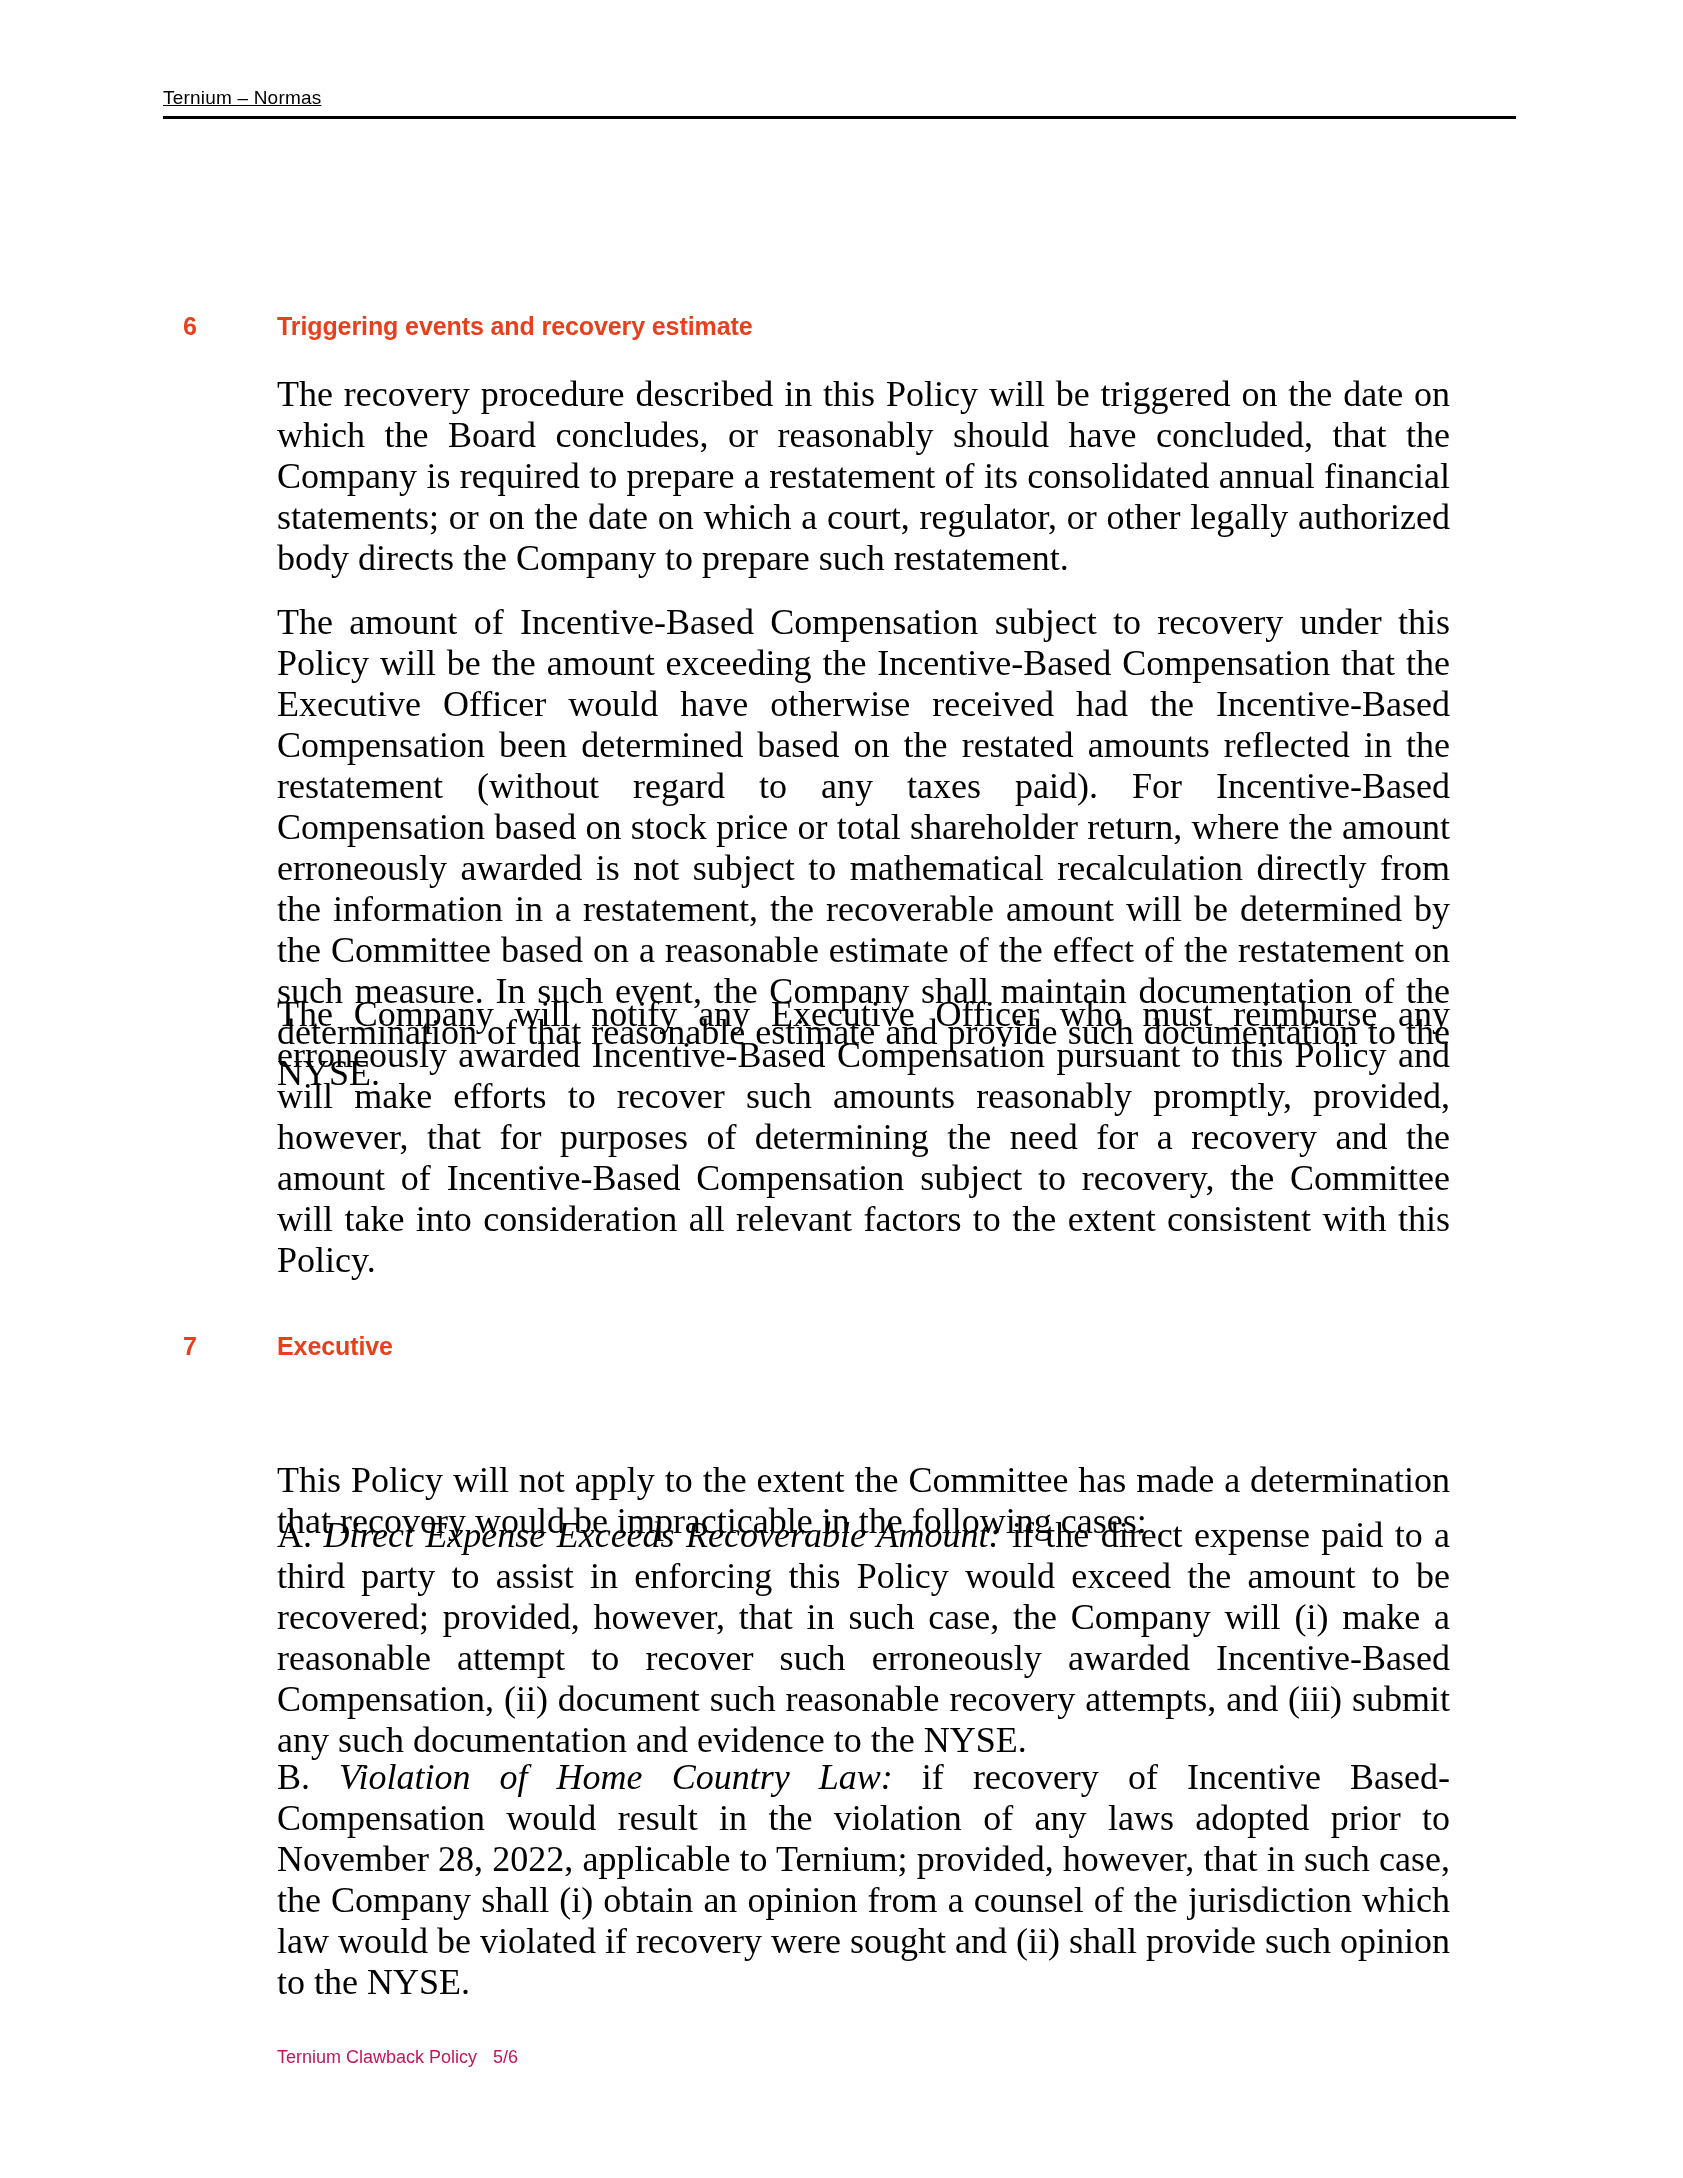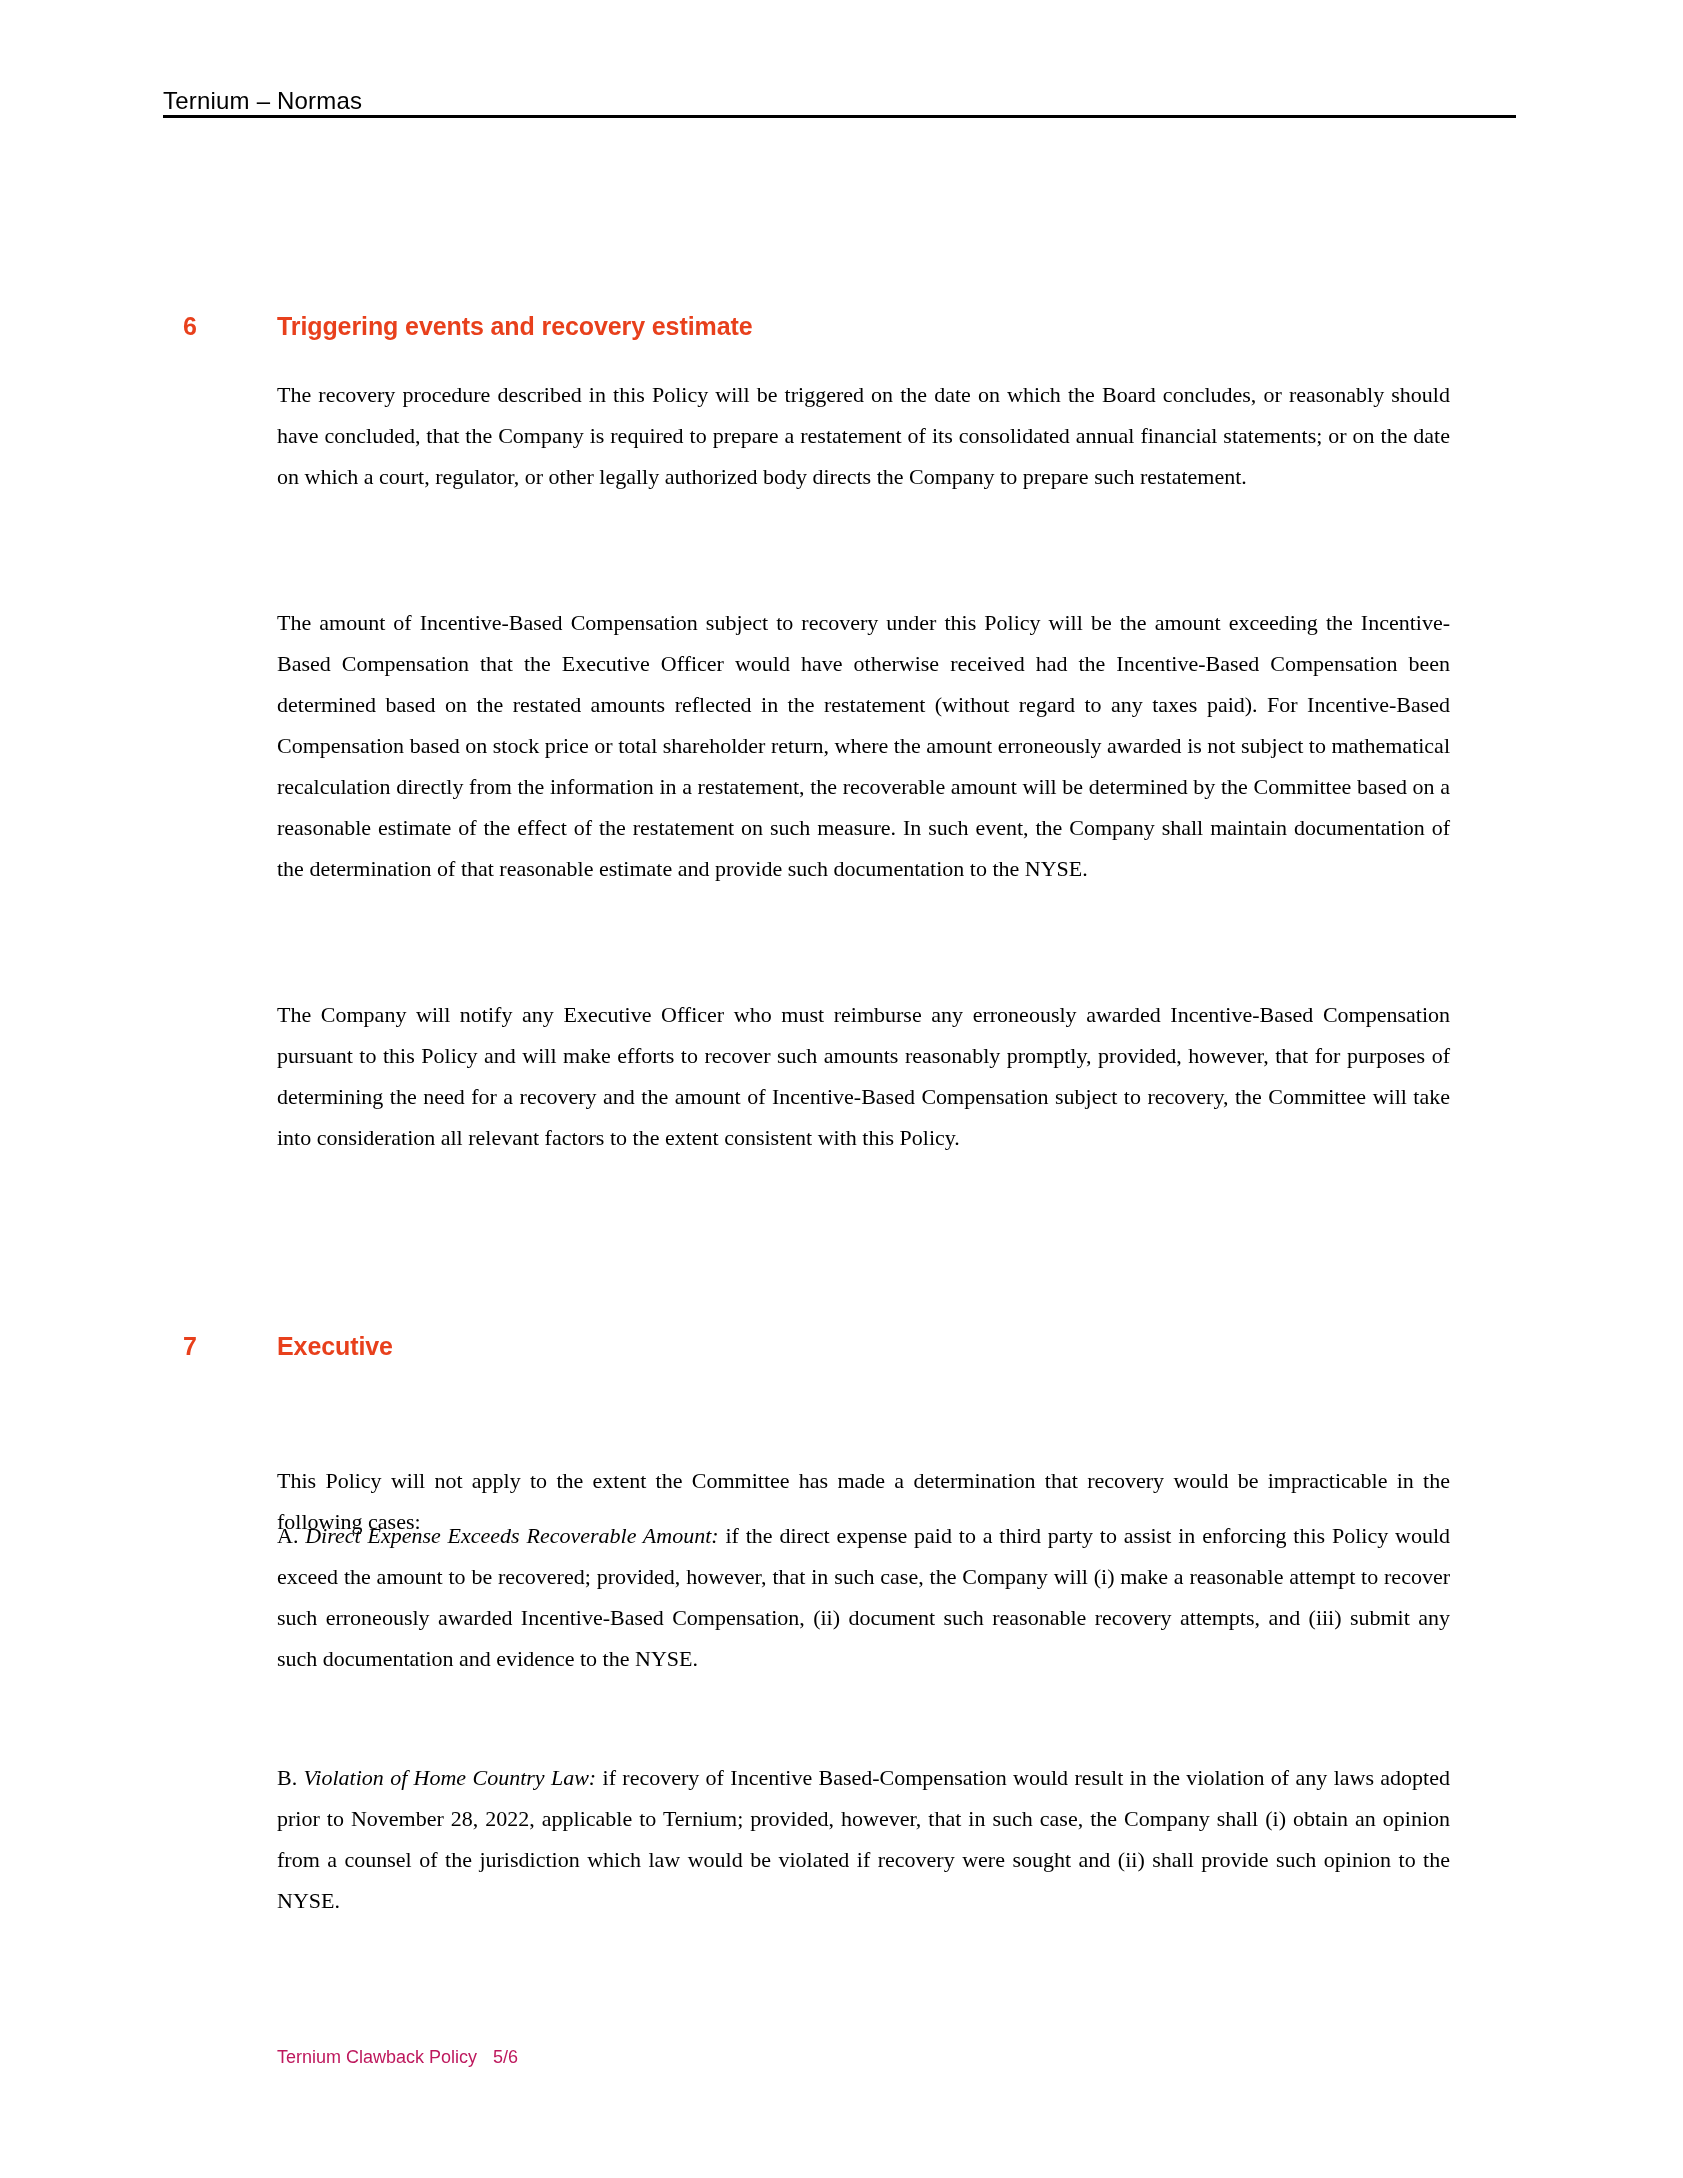--- a/index.html
+++ b/index.html
@@ -19,23 +19,25 @@
 
   
   .doc-header {
     position: absolute;
     left: 163px;
     top: 87px;
     width: 1353px;
   }
   .doc-header .header-text {
     font-family: "Liberation Sans", "DejaVu Sans", sans-serif;
-    font-size: 24px;
+    font-size: 19px;
     color: #000000;
     letter-spacing: 0.2px;
+    padding-bottom: 7px;
+    text-decoration: underline;
   }
   .doc-header .header-rule {
     border-bottom: 3px solid #000000;
     width: 100%;
   }
 
   
   .content {
     position: absolute;
     left: 0;
@@ -60,21 +62,21 @@
   .section-heading .sec-title {
     white-space: nowrap;
   }
 
   .para {
     position: absolute;
     left: 277px;
     width: 1173px;
     text-align: justify;
     text-justify: inter-word;
-    font-size: 22px;
+    font-size: 36px;
     line-height: 41px;
     color: #000000;
     font-family: "Liberation Serif", "DejaVu Serif", serif;
   }
   .para .u-i {
     font-style: italic;
   }
 
   
   .doc-footer {

